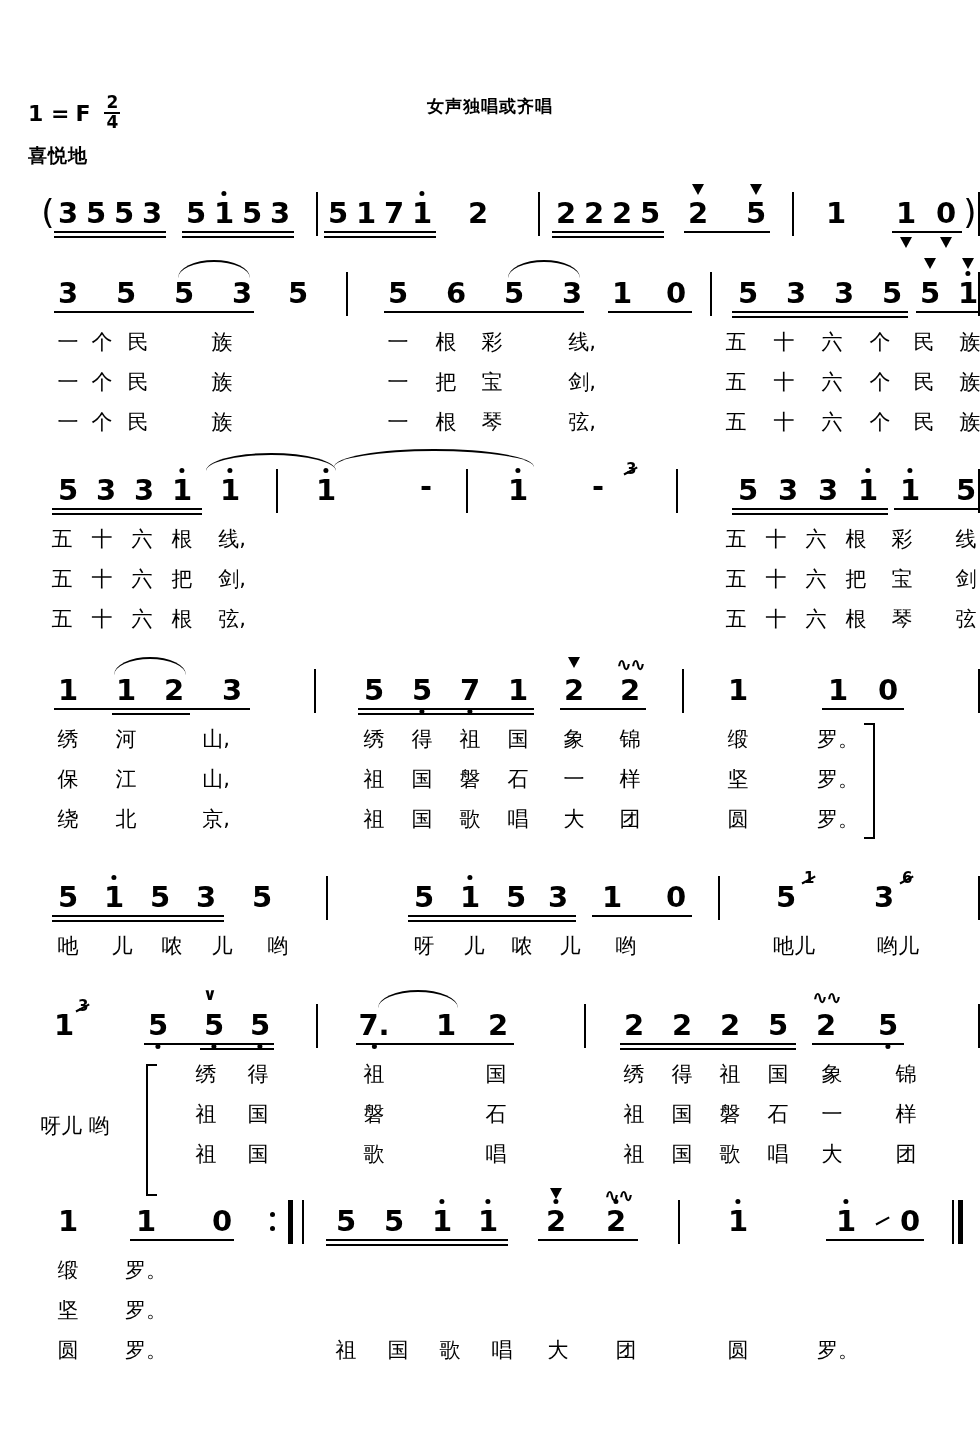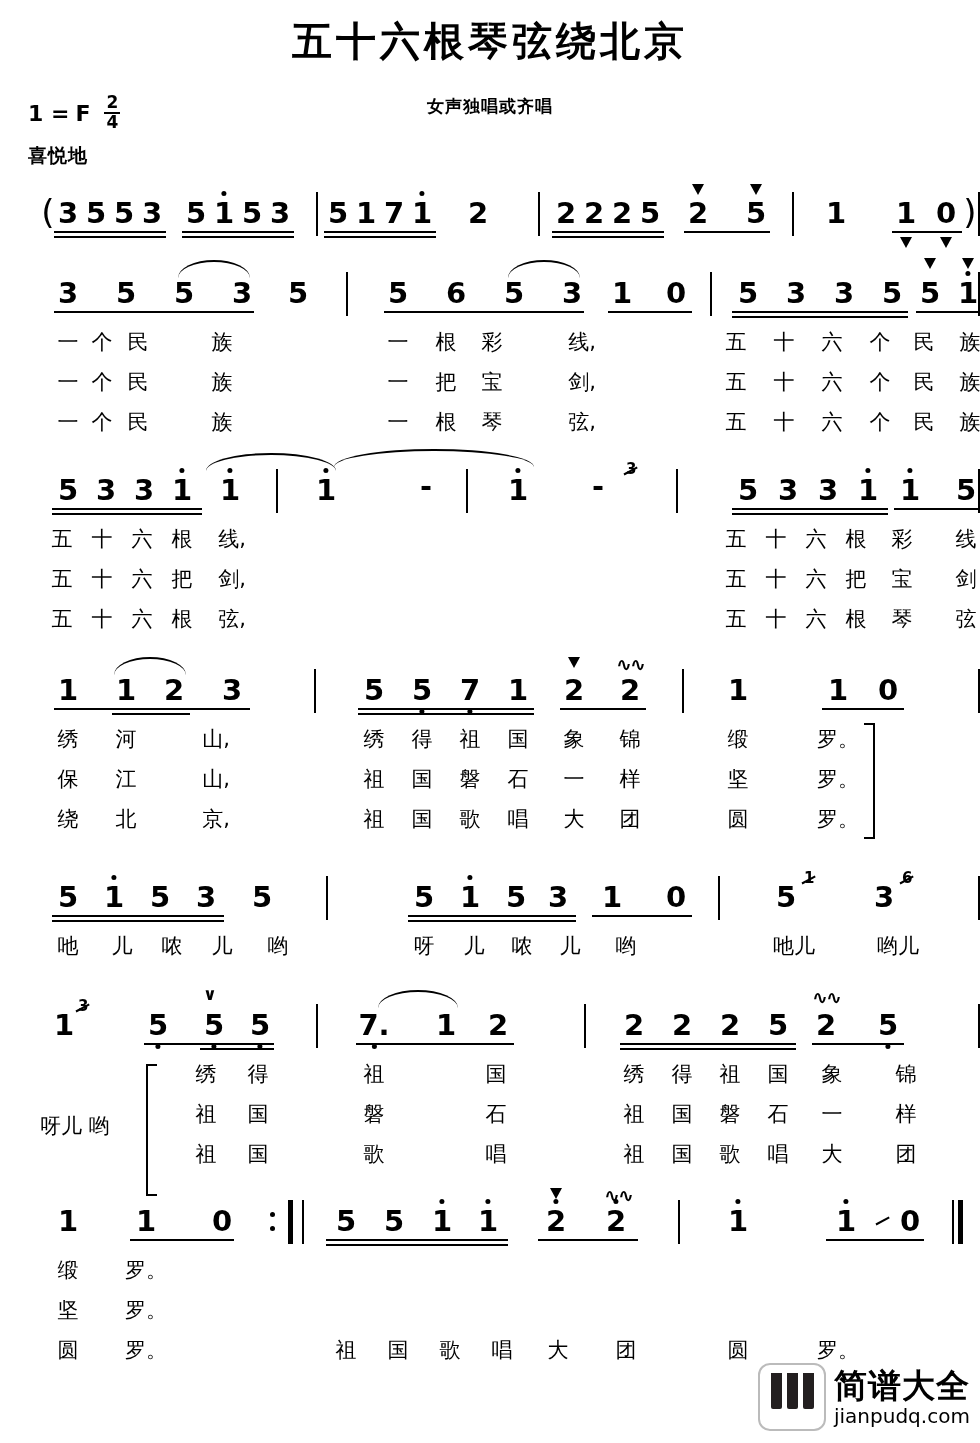--- a/index.html
+++ b/index.html
@@ -290,21 +290,20 @@
     background: #000;
     border-radius: 50%;
     left: 0;
   }
 </style>
 </head>
 <body>
 
 <div class="sheet">
 
-  <div class="title">五十六根琴弦绕北京</div>
   <div class="subtitle">女声独唱或齐唱</div>
 
   <div class="keysig">
     <span>1 =</span>
     <span>F</span>
     <span class="meter">
       <span class="num">2</span>
       <span>4</span>
     </span>
   </div>
@@ -746,25 +745,14 @@
         <span class="ly" style="left: 372px; top: 4px;">国</span>
         <span class="ly" style="left: 424px; top: 4px;">歌</span>
         <span class="ly" style="left: 476px; top: 4px;">唱</span>
         <span class="ly" style="left: 532px; top: 4px;">大</span>
         <span class="ly" style="left: 600px; top: 4px;">团</span>
         <span class="ly" style="left: 712px; top: 4px;">圆</span>
         <span class="ly" style="left: 812px; top: 4px;">罗。</span>
       </div>
   </div>
 
-  <div class="wm">
-    <div class="wm-keys">
-      <span style="left:11px"></span>
-        <span style="left:27px"></span>
-        <span style="left:43px"></span>
-    </div>
-    <div class="wm-text">
-      <span class="wm-cn">简谱大全</span>
-      <span class="wm-url">jianpudq.com</span>
-    </div>
-  </div>
 
 </div>
 
 </body></html>

